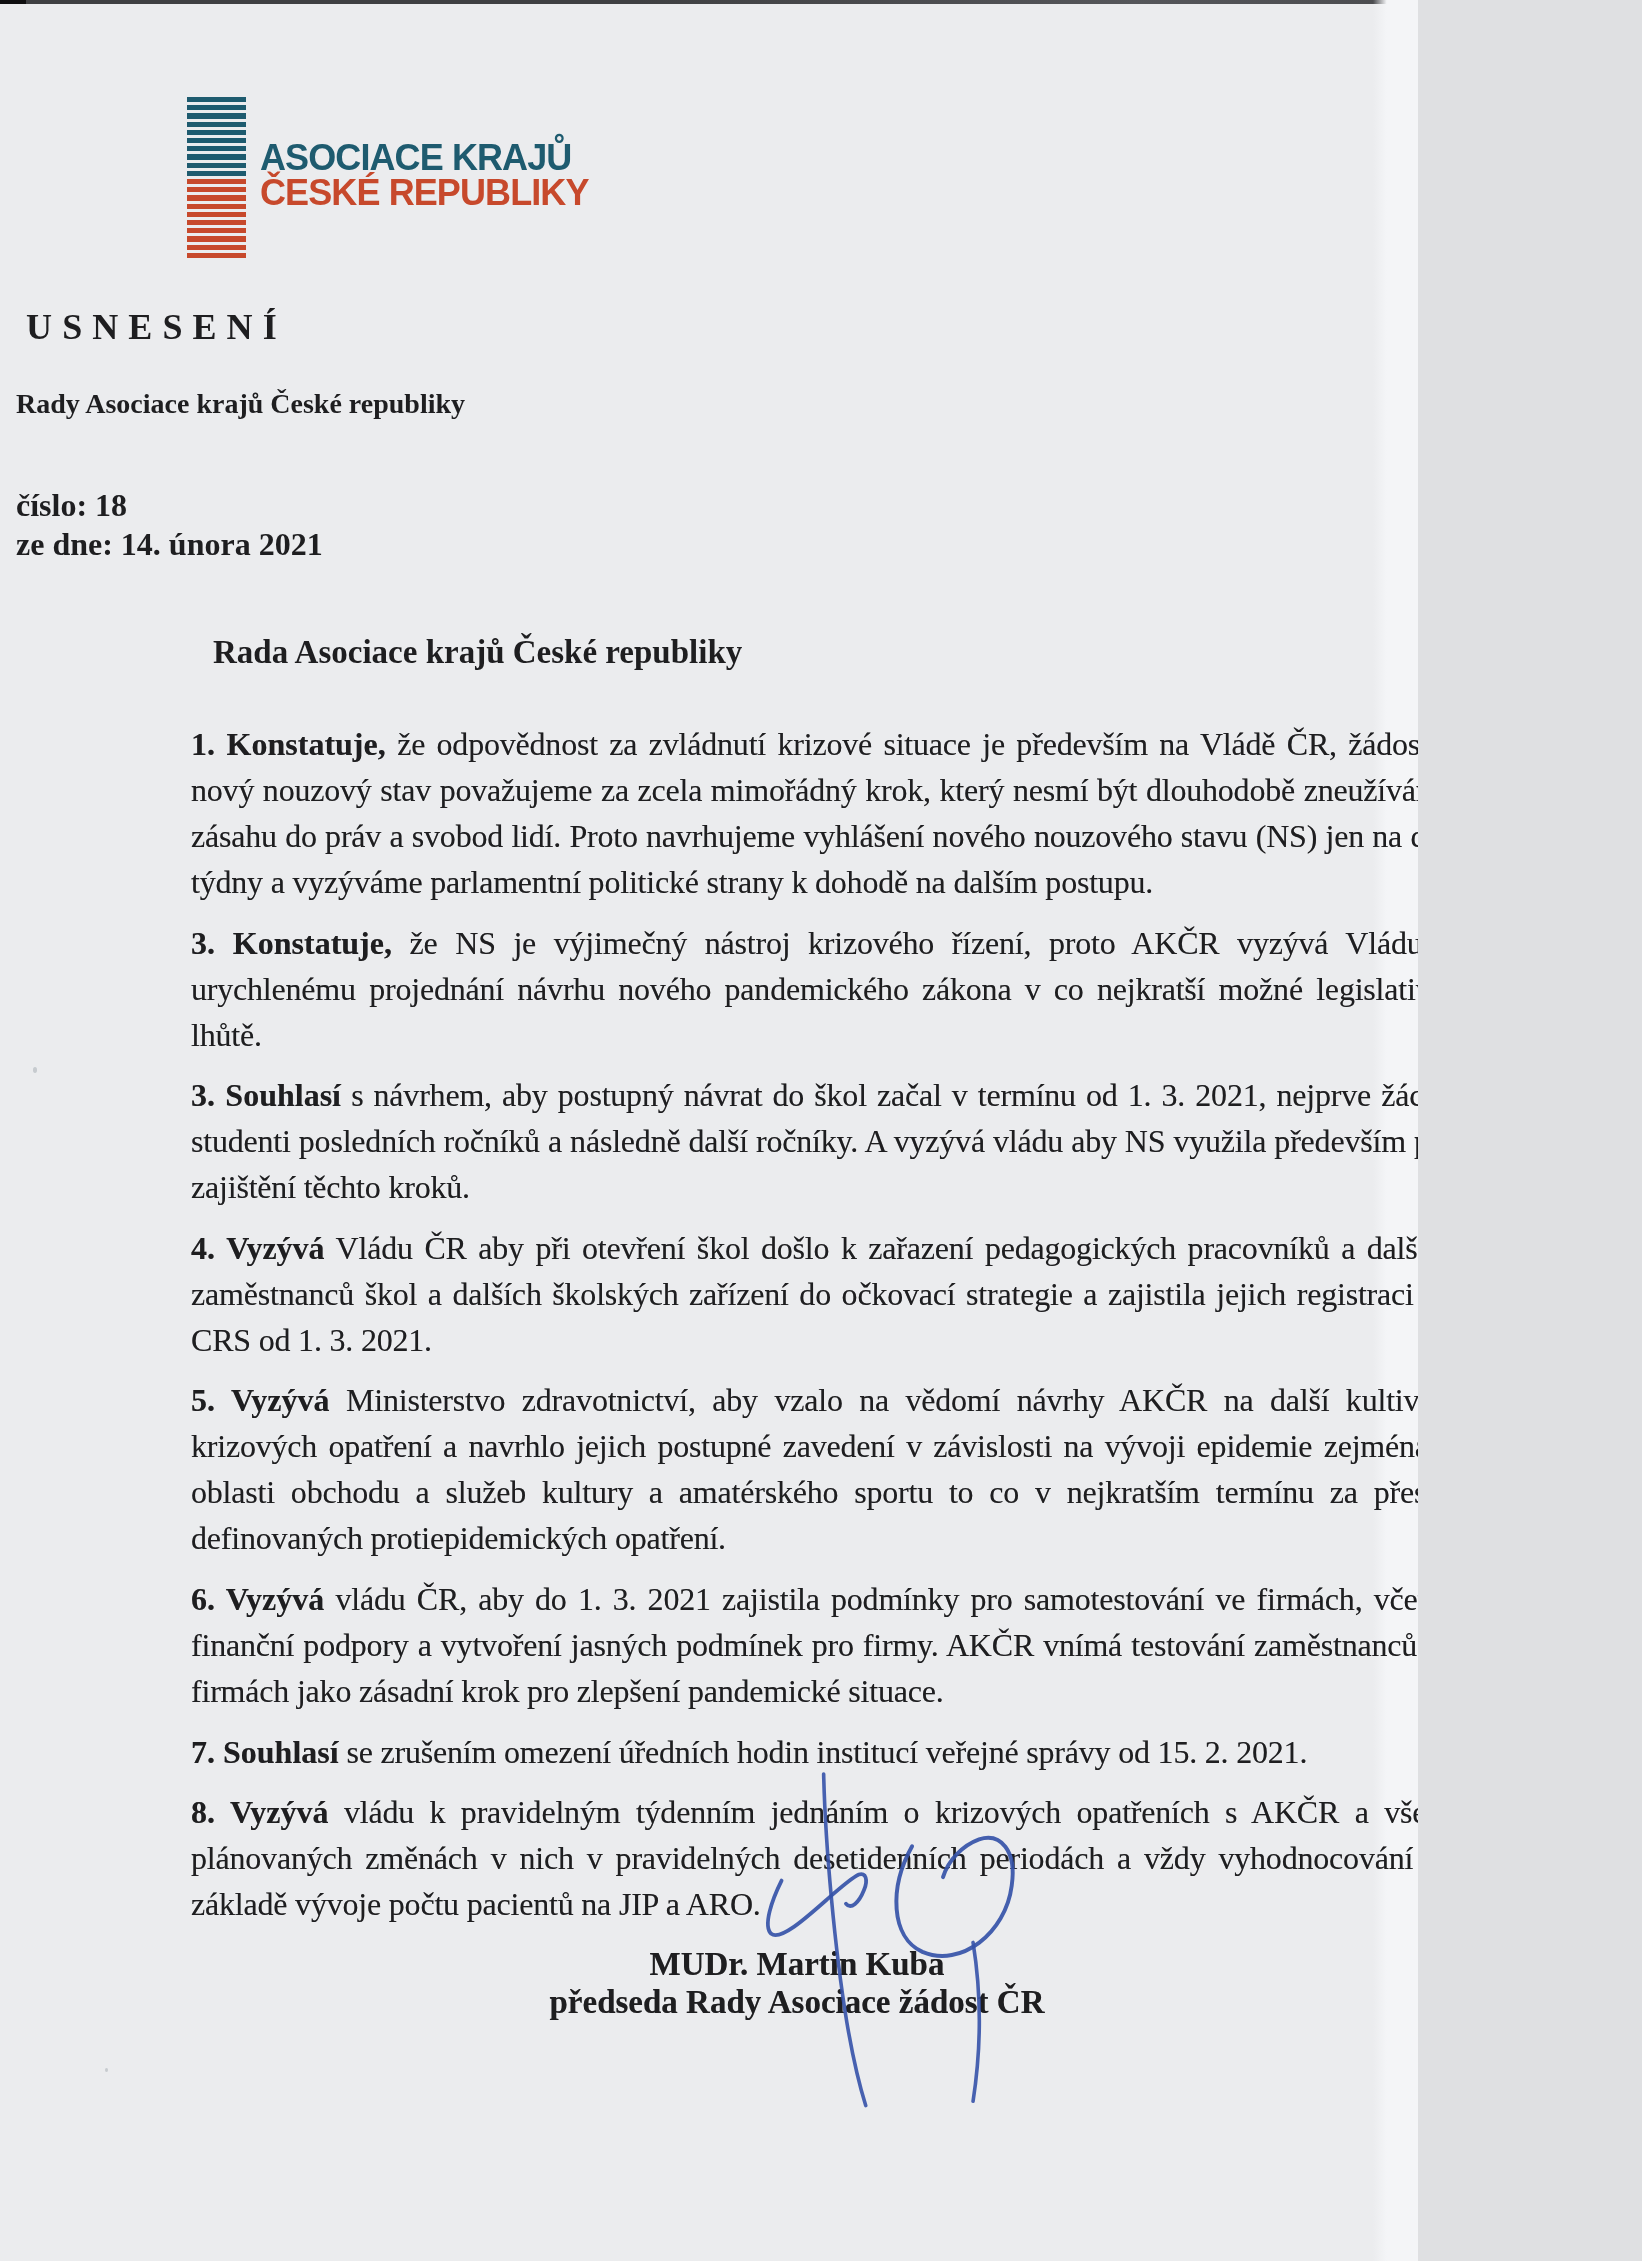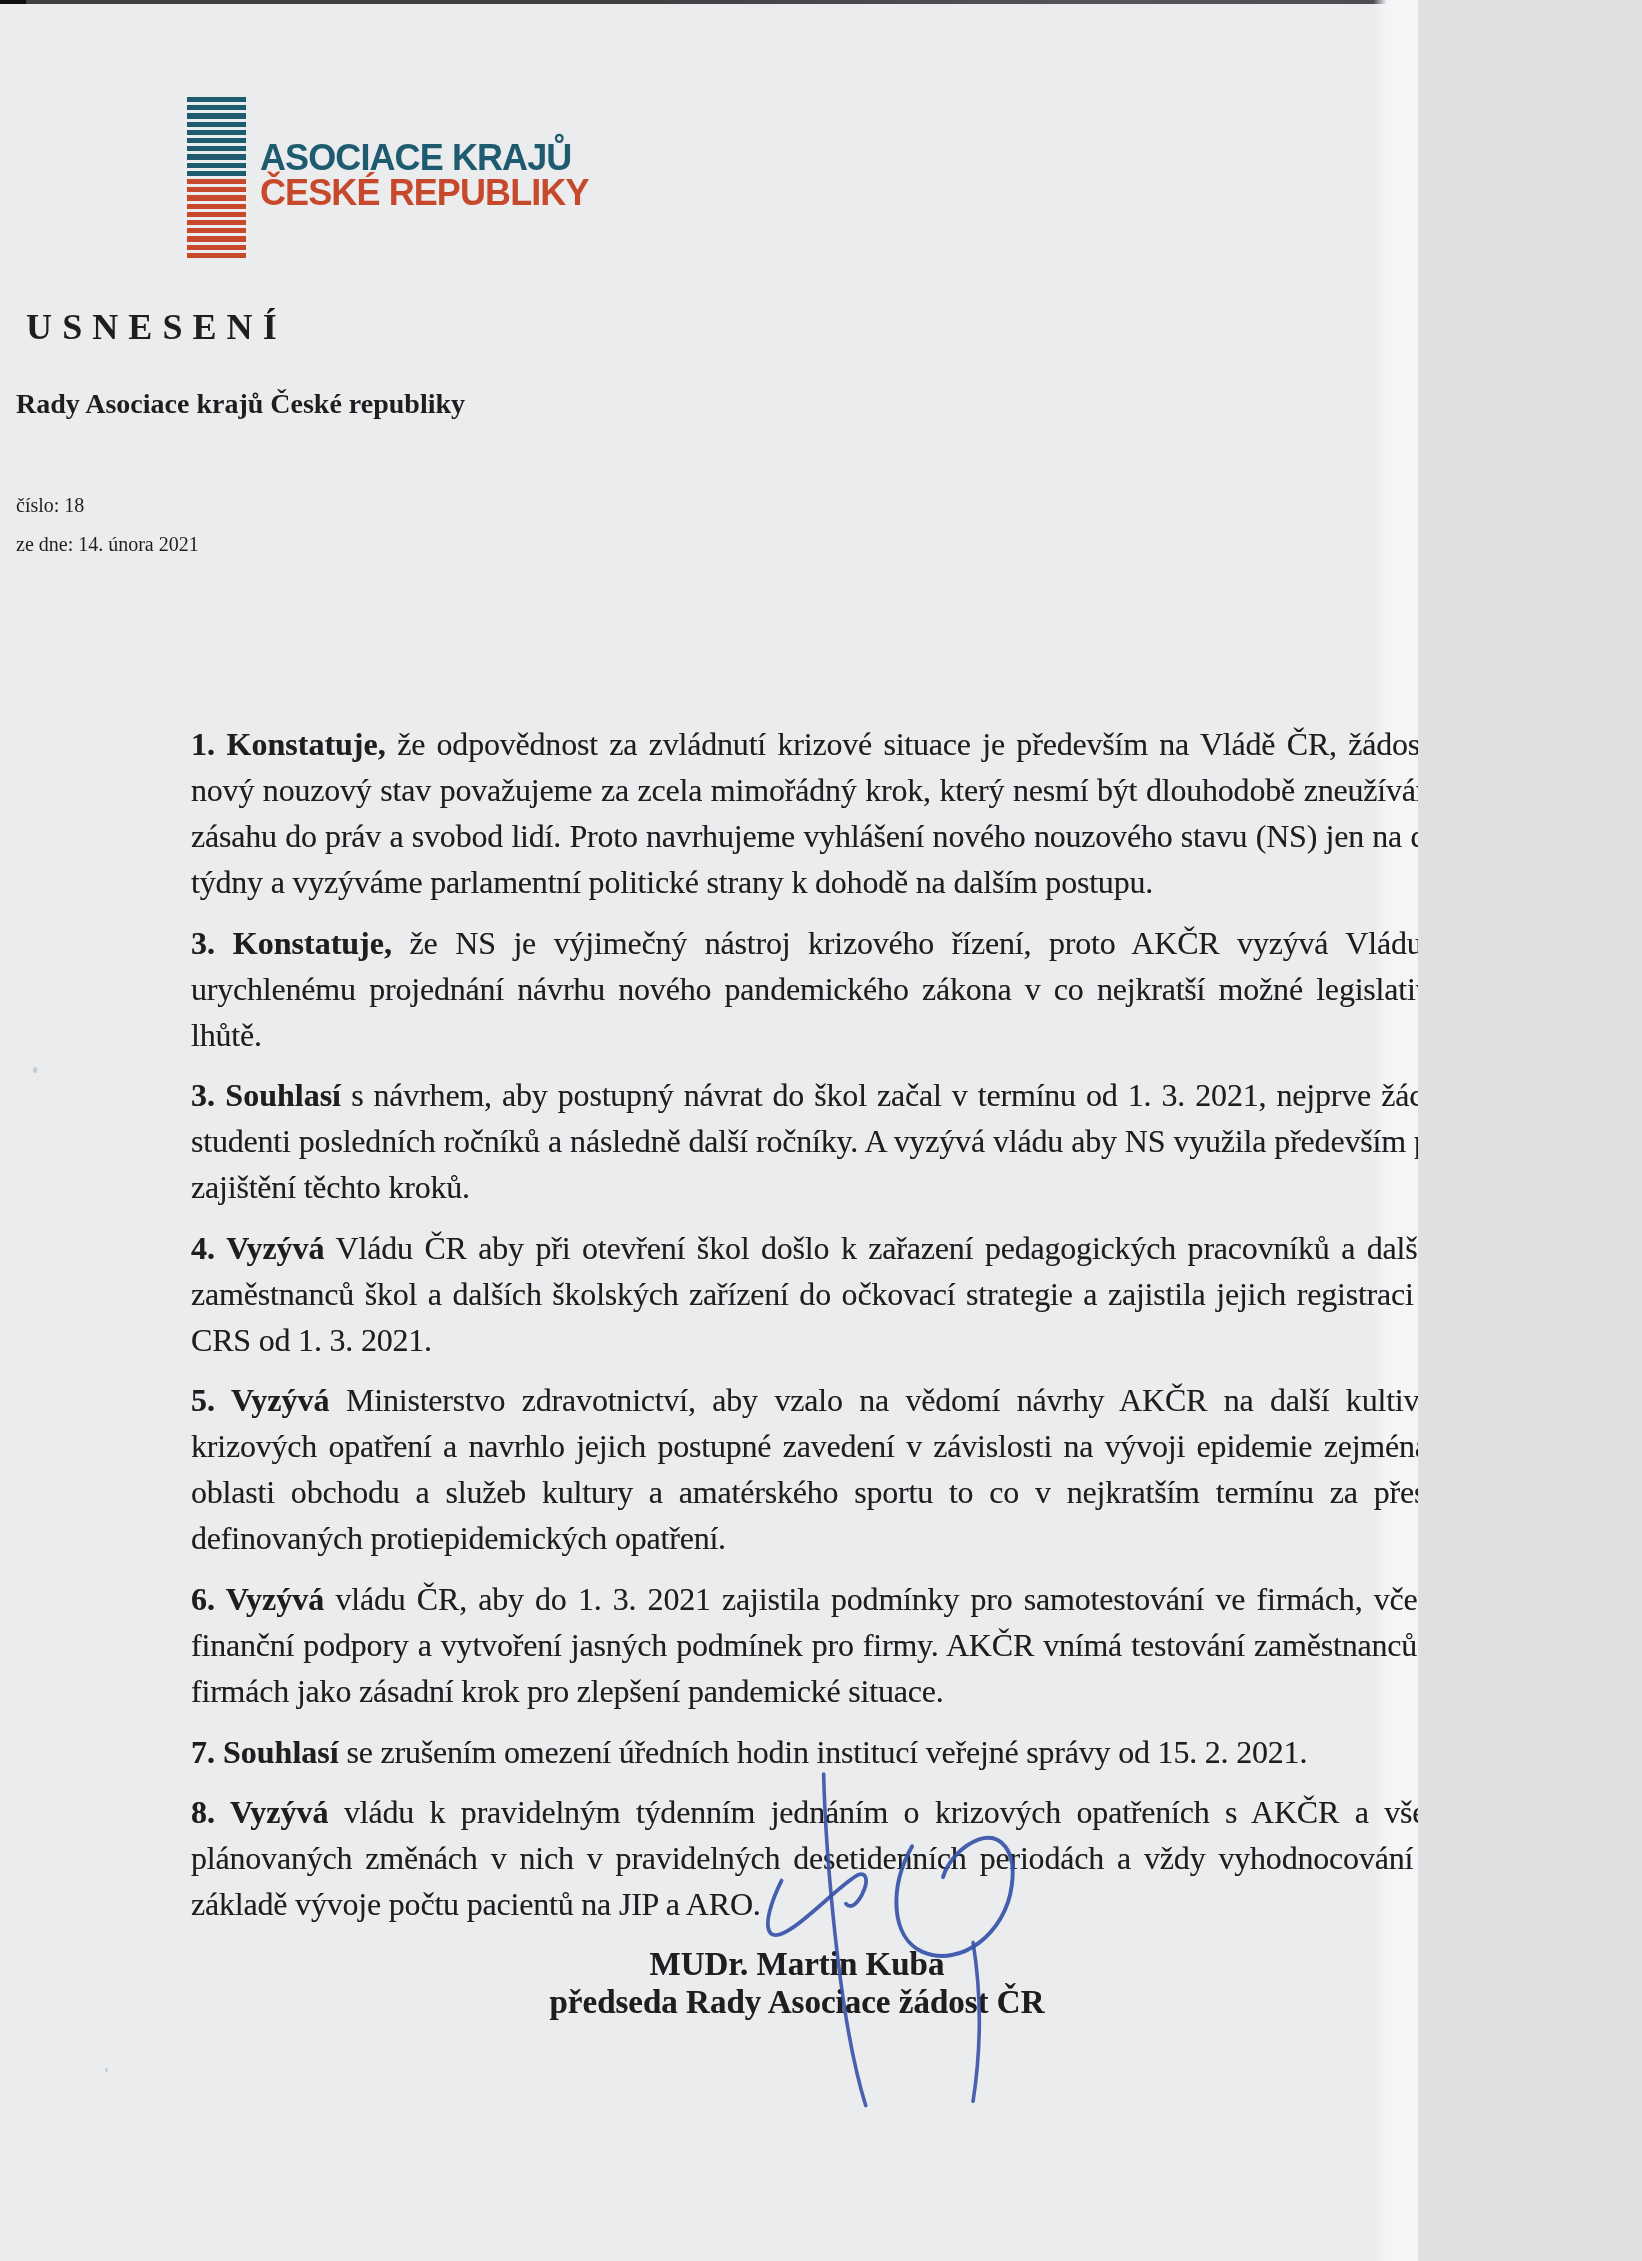--- a/index.html
+++ b/index.html
@@ -39,21 +39,21 @@
   .wordmark .l1{color:var(--teal);}
   .wordmark .l2{color:var(--red);}
 
   
   .center-line{position:absolute; left:16px; text-align:left; white-space:nowrap;}
   .title-main{
     top:306px; width:1585px; font-size:36px; font-weight:bold;
     letter-spacing:.28em; text-indent:.28em;
   }
   .title-sub{top:388px; width:1609px; font-size:28px; font-weight:bold;}
-  .title-meta{top:486px; width:1596px; font-size:20px; font-weight:normal; line-height:39px;}
+  .title-meta{top:486px; width:1596px; font-size:32px; font-weight:bold; line-height:39px;}
 
   .addressee{
     position:absolute; left:213px; top:634px;
     font-size:33px; font-weight:bold; white-space:nowrap;
   }
 
   
   .body{
     position:absolute; left:191px; top:721px; width:1265px;
     font-size:32px; line-height:46px; letter-spacing:-0.2px;
@@ -93,20 +93,21 @@
     </div>
   </div>
 
   <div class="center-line title-main">USNESENÍ</div>
   <div class="center-line title-sub">Rady Asociace krajů České republiky</div>
   <div class="center-line title-meta">
     <div>číslo: 18</div>
     <div>ze dne: 14. února 2021</div>
   </div>
 
+  <div class="addressee">Rada Asociace krajů České republiky</div>
 
   <div class="body">
     <p><b>1. Konstatuje,</b><span> že odpovědnost za zvládnutí krizové situace je především na Vládě ČR, žádost o nový nouzový stav považujeme za zcela mimořádný krok, který nesmí být dlouhodobě zneužíván k zásahu do práv a svobod lidí. Proto navrhujeme vyhlášení nového nouzového stavu (NS) jen na dva týdny a vyzýváme parlamentní politické strany k dohodě na dalším postupu.</span></p>
     <p><b>3. Konstatuje,</b><span> že NS je výjimečný nástroj krizového řízení, proto AKČR vyzývá Vládu k urychlenému projednání návrhu nového pandemického zákona v co nejkratší možné legislativní lhůtě.</span></p>
     <p><b>3. Souhlasí</b><span> s návrhem, aby postupný návrat do škol začal v termínu od 1. 3. 2021, nejprve žáci a studenti posledních ročníků a následně další ročníky. A vyzývá vládu aby NS využila především pro zajištění těchto kroků.</span></p>
     <p><b>4. Vyzývá</b><span> Vládu ČR aby při otevření škol došlo k zařazení pedagogických pracovníků a dalších zaměstnanců škol a dalších školských zařízení do očkovací strategie a zajistila jejich registraci do CRS od 1. 3. 2021.</span></p>
     <p><b>5. Vyzývá</b><span> Ministerstvo zdravotnictví, aby vzalo na vědomí návrhy AKČR na další kultivaci krizových opatření a navrhlo jejich postupné zavedení v závislosti na vývoji epidemie zejména v oblasti obchodu a služeb kultury a amatérského sportu to co v nejkratším termínu za přesně definovaných protiepidemických opatření.</span></p>
     <p><b>6. Vyzývá</b><span> vládu ČR, aby do 1. 3. 2021 zajistila podmínky pro samotestování ve firmách, včetně finanční podpory a vytvoření jasných podmínek pro firmy. AKČR vnímá testování zaměstnanců ve firmách jako zásadní krok pro zlepšení pandemické situace.</span></p>
     <p><b>7. Souhlasí</b><span> se zrušením omezení úředních hodin institucí veřejné správy od 15. 2. 2021.</span></p>
     <p><b>8. Vyzývá</b><span> vládu k pravidelným týdenním jednáním o krizových opatřeních s AKČR a všech plánovaných změnách v nich v pravidelných desetidenních periodách a vždy vyhodnocování na základě vývoje počtu pacientů na JIP a ARO.</span></p>

